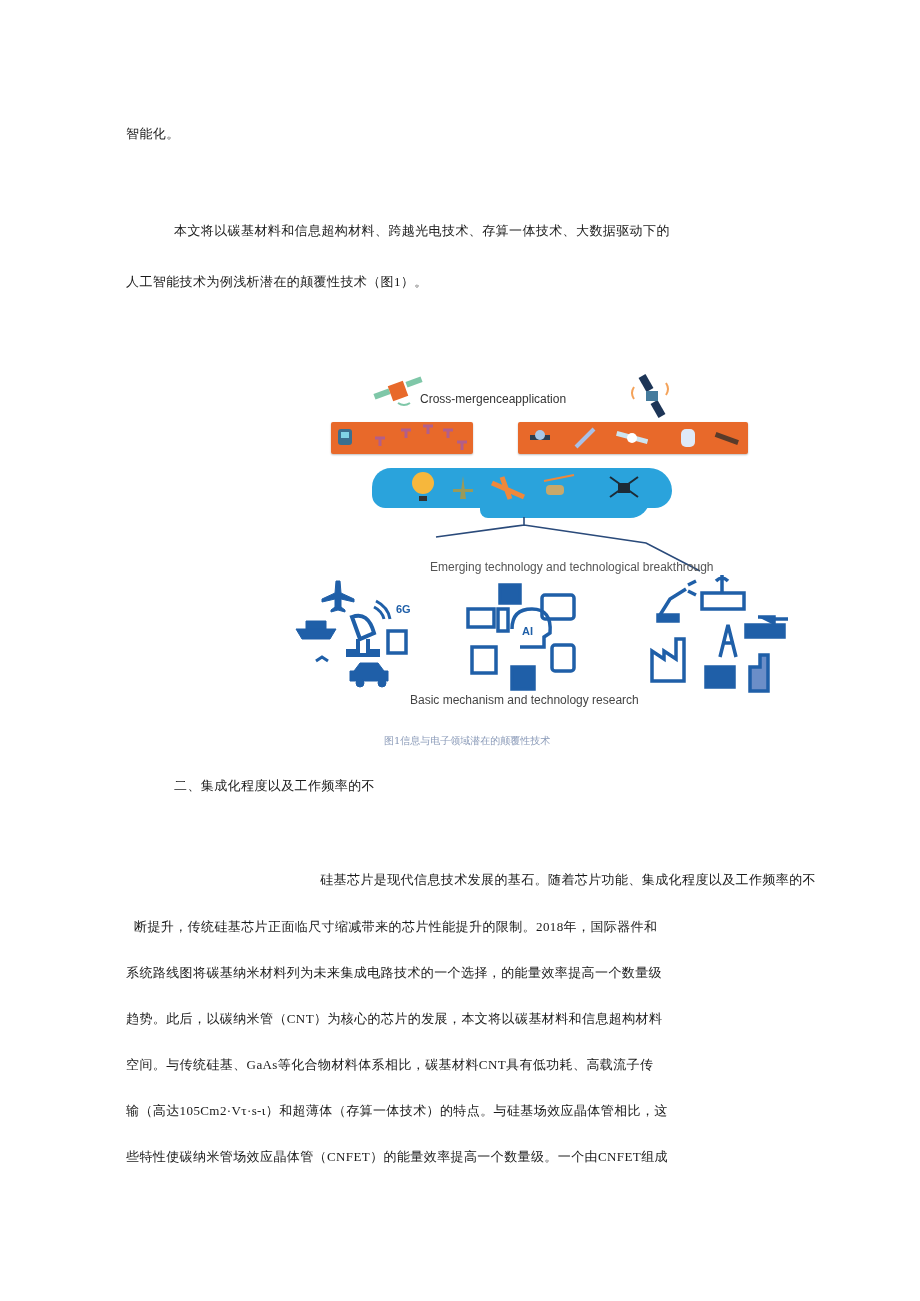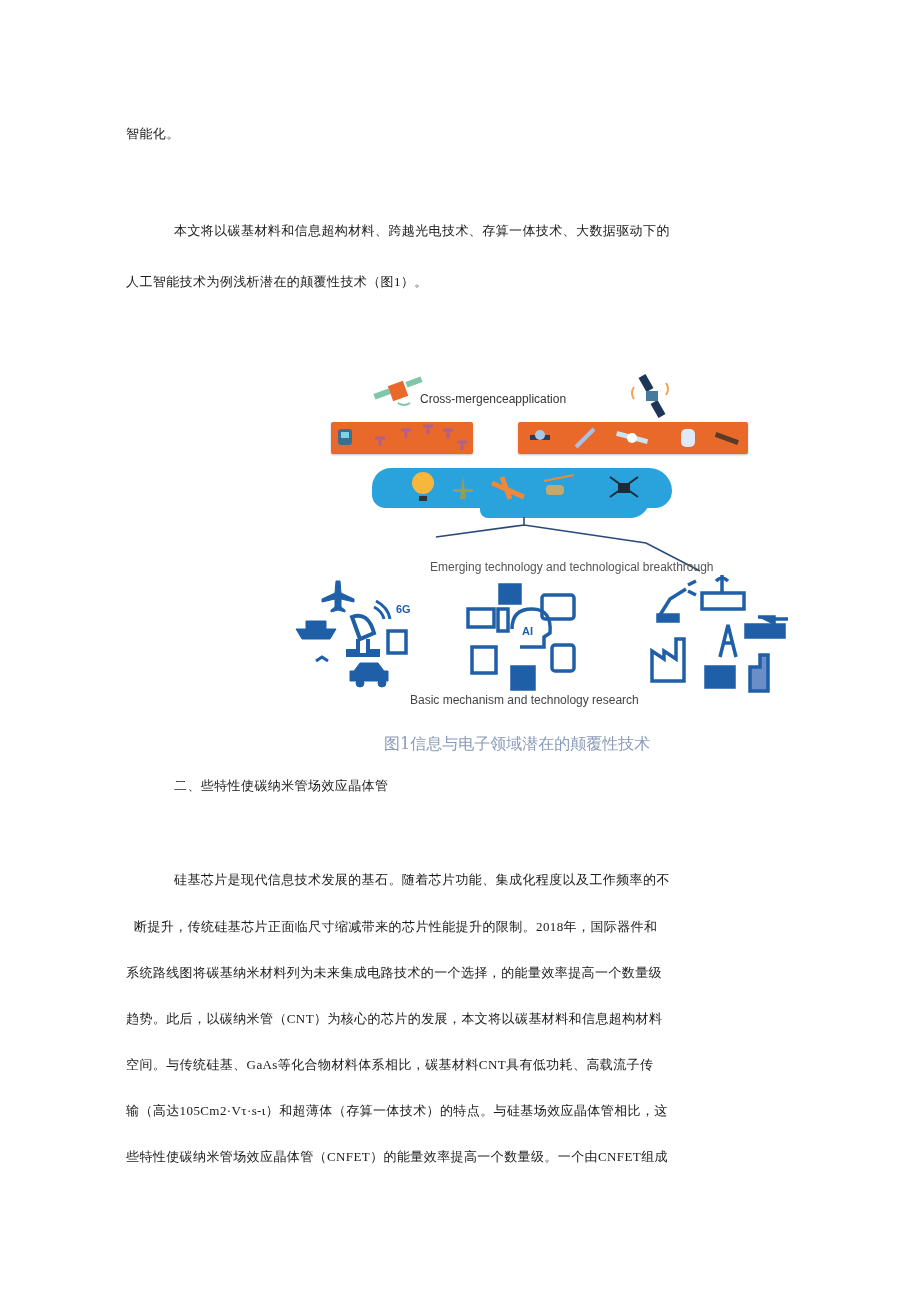--- a/index.html
+++ b/index.html
@@ -1,19 +1,19 @@
 <!DOCTYPE html>
 <html><head>
 <meta charset="utf-8">
 <style>
   html, body { margin: 0; padding: 0; background: #ffffff; }
   body { width: 920px; height: 1301px; position: relative; overflow: hidden;
          font-family: "DejaVu Serif", "Liberation Serif", serif; color: #1a1a1a; }
   .p { position: absolute; left: 126px; width: 690px; font-size: 13px; line-height: 20px; letter-spacing: 0.4px; white-space: nowrap; font-family: Liberation Serif, serif; }
-  .cap { position: absolute; left: 384px; top: 734px; font-size: 16px; color: #8a9ab8; white-space: nowrap; }
+  .cap { position: absolute; left: 384px; top: 734px; font-size: 10px; color: #8a9ab8; white-space: nowrap; }
   .figure { position: absolute; left: 280px; top: 365px; width: 520px; height: 345px; }
   .orange { position: absolute; background: #e8692a; border-radius: 2px; box-shadow: 0 1px 2px rgba(0,0,0,0.25); }
   .cloud { position: absolute; background: #2aa3dc; }
   .ftxt { position: absolute; font-family: "Liberation Sans", sans-serif; font-size: 12px; color: #333; white-space: nowrap; }
   .ic { position: absolute; }
 </style>
 </head>
 <body>
 
 <div class="p" style="top:124px;">智能化。</div>
@@ -148,21 +148,21 @@
       <path d="M56 96 h28 v20 h-28z" fill="#1f5fa8"></path>
       <path d="M100 120 v-24 h10 v-12 h8 v36 z" fill="#6b8ec8"></path>
     </g>
   </svg>
 
   <div class="ftxt" style="left:130px; top:328px; color:#444;">Basic mechanism and technology research</div>
 </div>
 
 <div class="cap">图1信息与电子领域潜在的颠覆性技术</div>
 
-<div class="p" style="top:776px; text-indent:48px;">二、些特性使碳纳米管场效应晶体管</div>
+<div class="p" style="top:776px; text-indent:48px;">二、集成化程度以及工作频率的不</div>
 
-<div class="p" style="top:870px; text-indent:48px;">硅基芯片是现代信息技术发展的基石。随着芯片功能、集成化程度以及工作频率的不</div>
+<div class="p" style="top:870px; text-indent:48px;text-align:right;">硅基芯片是现代信息技术发展的基石。随着芯片功能、集成化程度以及工作频率的不</div>
 <div class="p" style="top:917px;margin-left:8px;">断提升，传统硅基芯片正面临尺寸缩减带来的芯片性能提升的限制。2018年，国际器件和</div>
 <div class="p" style="top:963px;">系统路线图将碳基纳米材料列为未来集成电路技术的一个选择，的能量效率提高一个数量级</div>
 <div class="p" style="top:1009px;">趋势。此后，以碳纳米管（CNT）为核心的芯片的发展，本文将以碳基材料和信息超构材料</div>
 <div class="p" style="top:1055px;">空间。与传统硅基、GaAs等化合物材料体系相比，碳基材料CNT具有低功耗、高载流子传</div>
 <div class="p" style="top:1101px;">输（高达105Cm2·Vτ·s-ι）和超薄体（存算一体技术）的特点。与硅基场效应晶体管相比，这</div>
 <div class="p" style="top:1147px;">些特性使碳纳米管场效应晶体管（CNFET）的能量效率提高一个数量级。一个由CNFET组成</div>
 
 </body></html>

